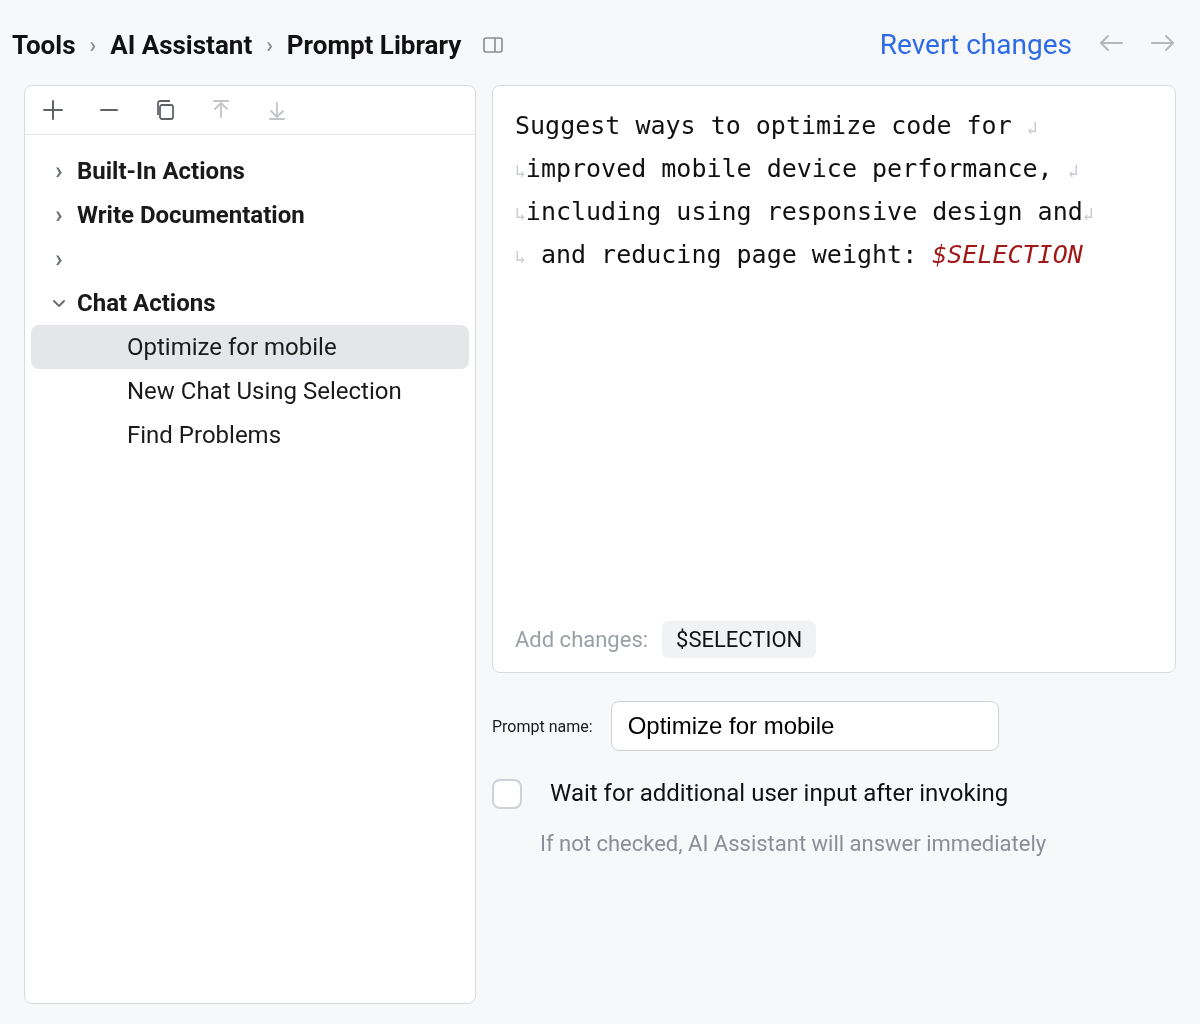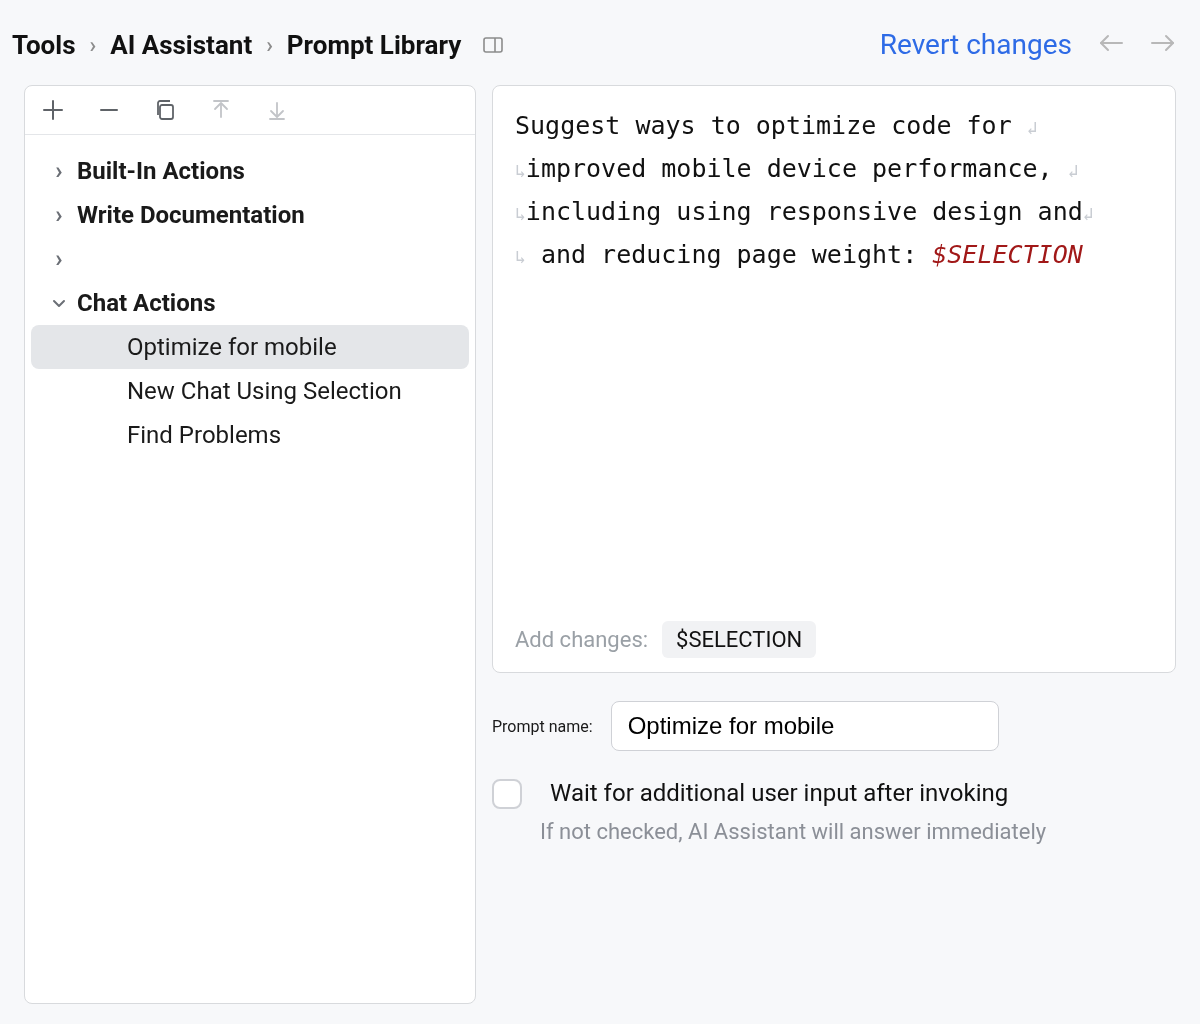--- a/index.html
+++ b/index.html
@@ -132,21 +132,21 @@
     font-size: 24px;
     padding: 10px 16px;
     width: 388px;
     border: 1px solid #cfd1d6;
     border-radius: 8px;
     background: #fff;
   }
   .check-block { margin-top: 28px; }
   .check-row { display: flex; align-items: flex-start; gap: 28px; }
   .check-label { font-size: 24px; color:#111; }
-  .check-help { font-size: 22px; color:#8b8f97; margin-left: 48px; margin-top: 10px; }
+  .check-help { font-size: 22px; color:#8b8f97; margin-left: 48px; margin-top: 22px; }
   .cbox {
     width: 30px; height: 30px; border-radius: 8px; border: 2px solid #cfd1d6;
     background:#fff; display:inline-flex; align-items:center; justify-content:center;
     cursor:pointer; flex-shrink:0;
   }
   .cbox.checked { background:#2e6be6; border-color:#2e6be6; }
   .cbox.checked svg { color:#fff; }
 </style>
 </head>
 <body>

